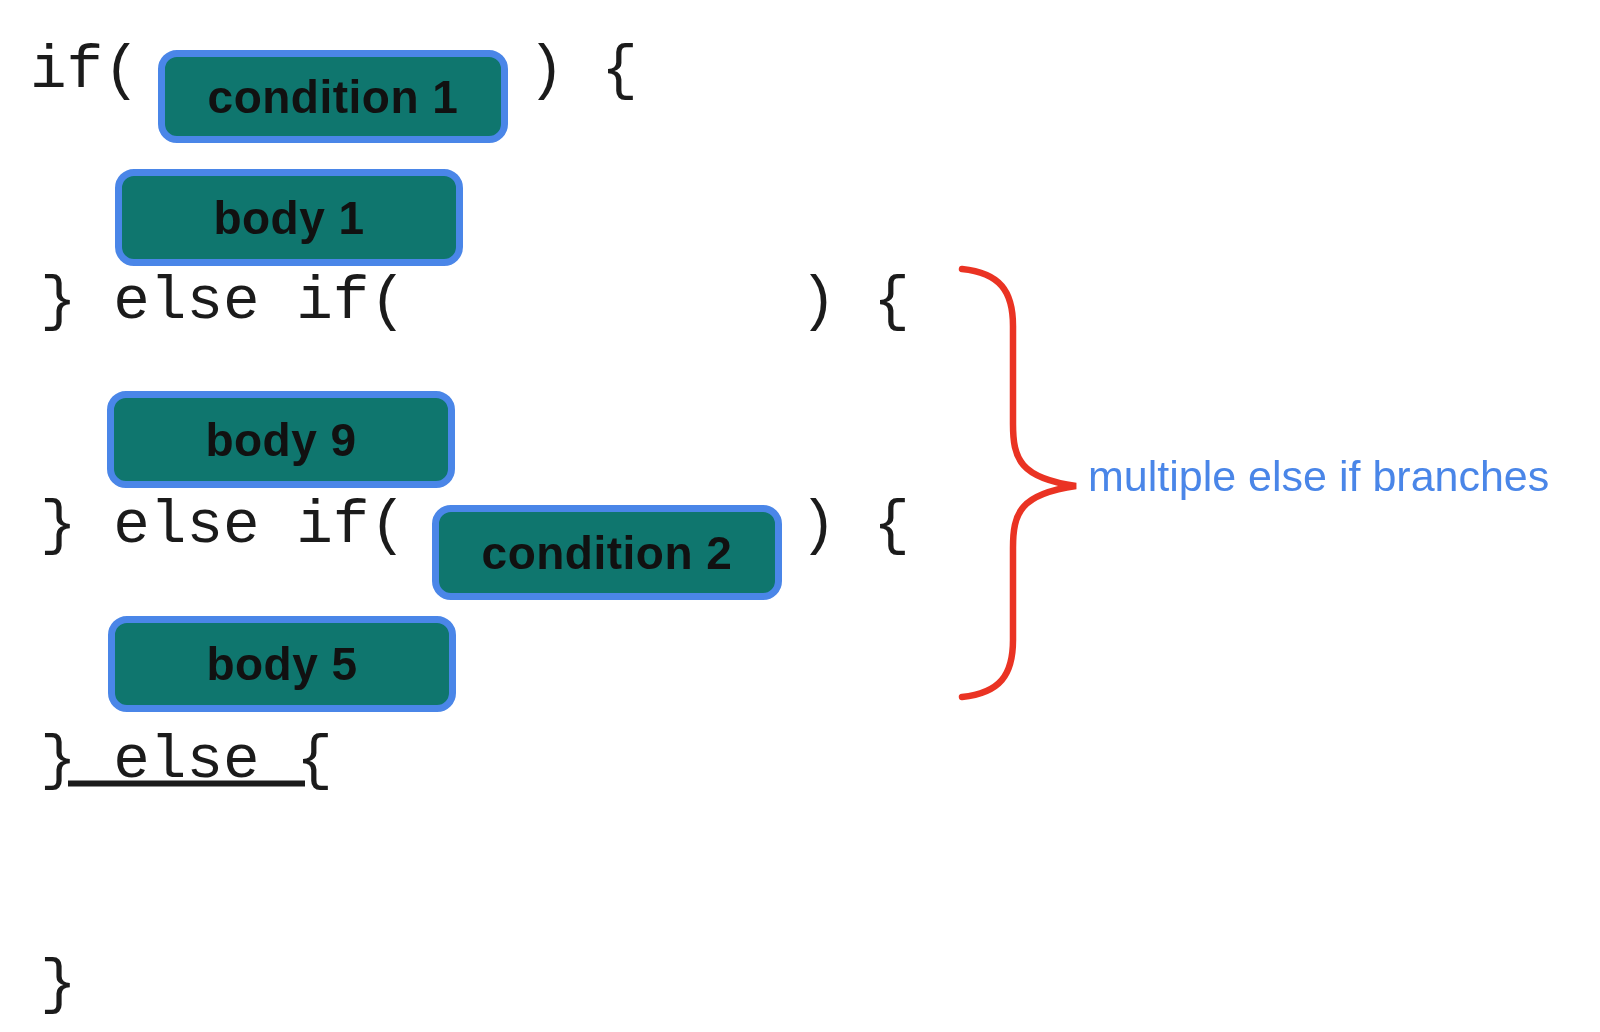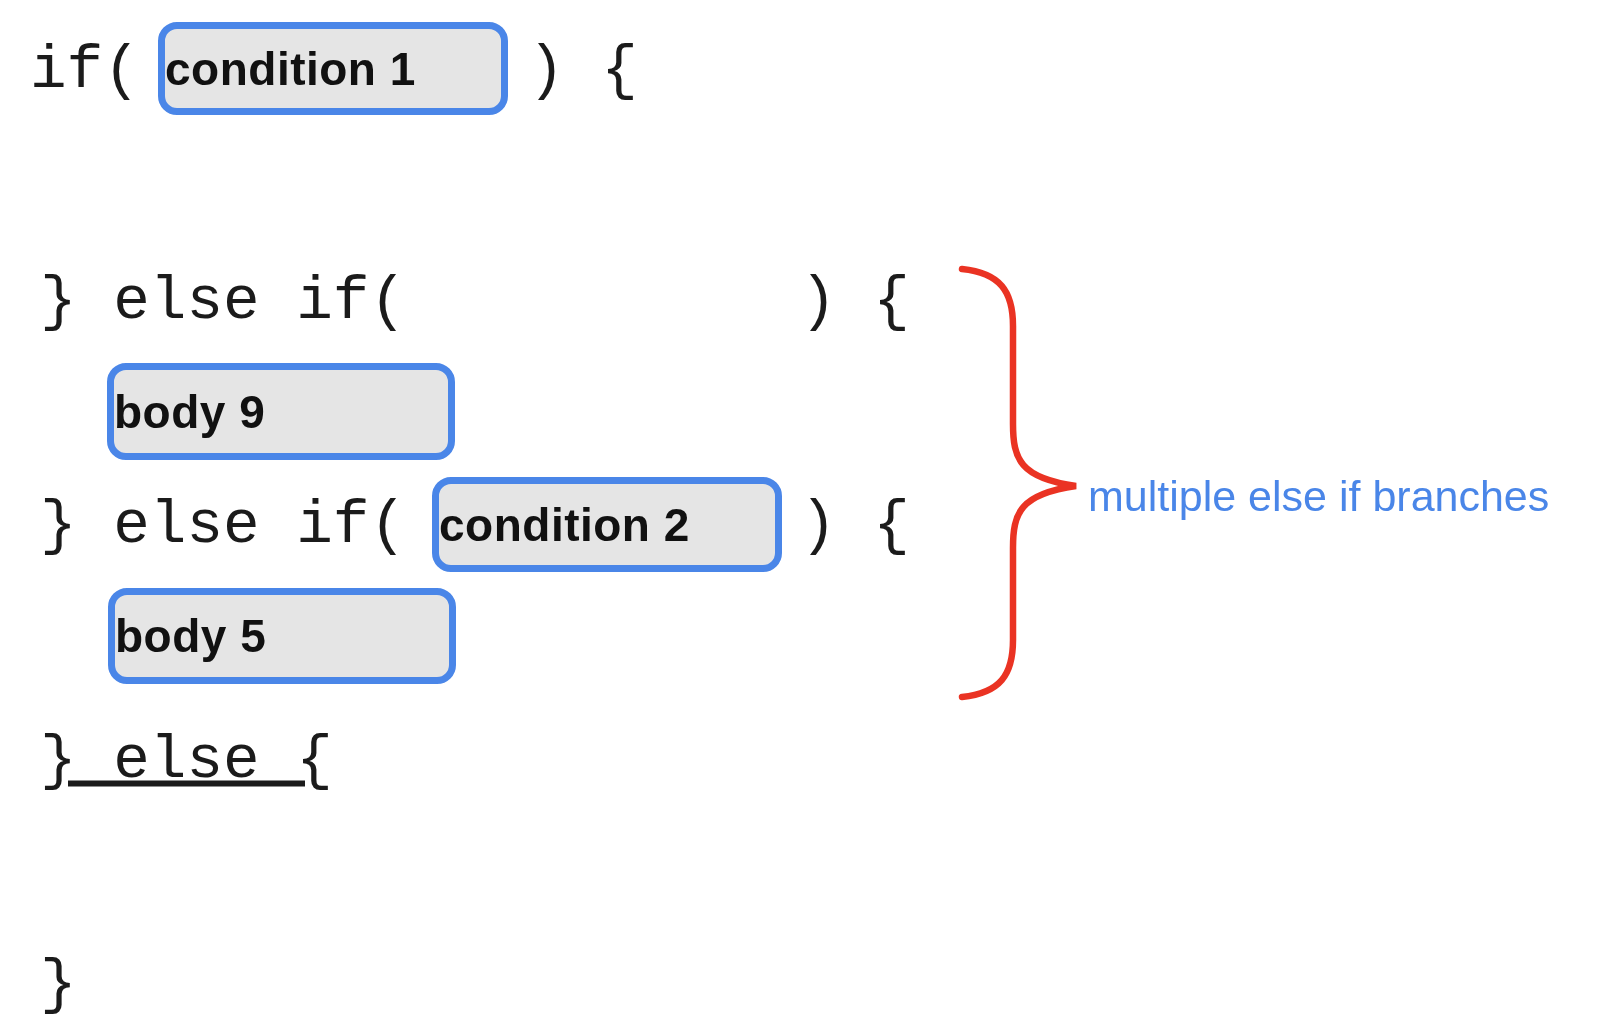--- a/index.html
+++ b/index.html
@@ -21,25 +21,27 @@
     font-size: 61px;
     font-weight: 400;
     color: var(--code-text, #1b1b1b);
     white-space: pre;
     line-height: 1;
     transform: translateY(-50%);
   }
   .box {
     position: absolute;
     box-sizing: border-box;
-    background: #e5e5e5;
+    background: #0f766e;
     border: 7px solid var(--box-border-blue, #4a86e8);
     border-radius: 19px;
     display: flex;
     align-items: center;
+    justify-content: center;
+    margin-top: 28px;
   }
   .box-label {
     font-family: "Liberation Sans", sans-serif;
     font-size: 46px;
     font-weight: 600;
     color: var(--label-text, #111111);
     white-space: pre;
     letter-spacing: 0.5px;
   }
   
@@ -76,34 +78,36 @@
   .annotation-label {
     position: absolute;
     left: 1088px;
     top: 477px;
     transform: translateY(-52%);
     font-family: "Liberation Sans", sans-serif;
     font-size: 43px;
     font-weight: 400;
     color: var(--annotation-blue, #4a86e8);
     white-space: pre;
-    margin-top: 20px;
   }
 </style>
 </head>
 <body>
 
 <div class="canvas">
 
   <span class="code c-if1">if(</span>
   <div class="box b-cond1">
     <span class="box-label">condition 1</span>
   </div>
   <span class="code c-close1">) {</span>
 
+  <div class="box b-body1">
+    <span class="box-label">body 1</span>
+  </div>
 
   <span class="code c-elseif2">} else if(</span>
   <span class="code c-close2">) {</span>
 
   <div class="box b-body2">
     <span class="box-label">body 9</span>
   </div>
 
   <span class="code c-elseif3">} else if(</span>
   <div class="box b-cond3">

